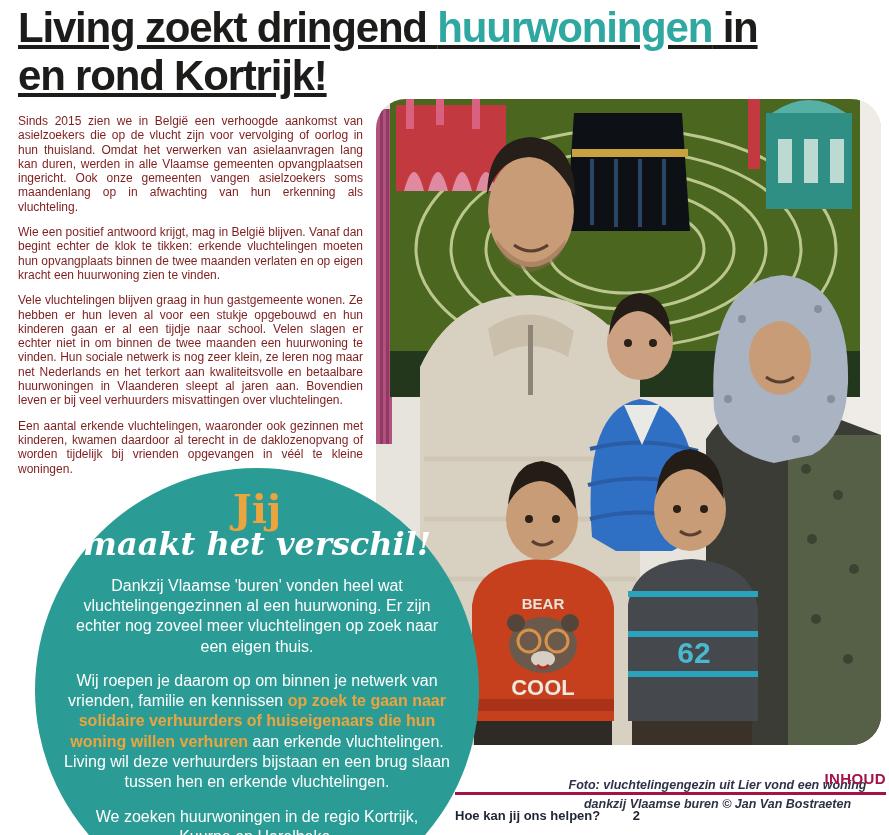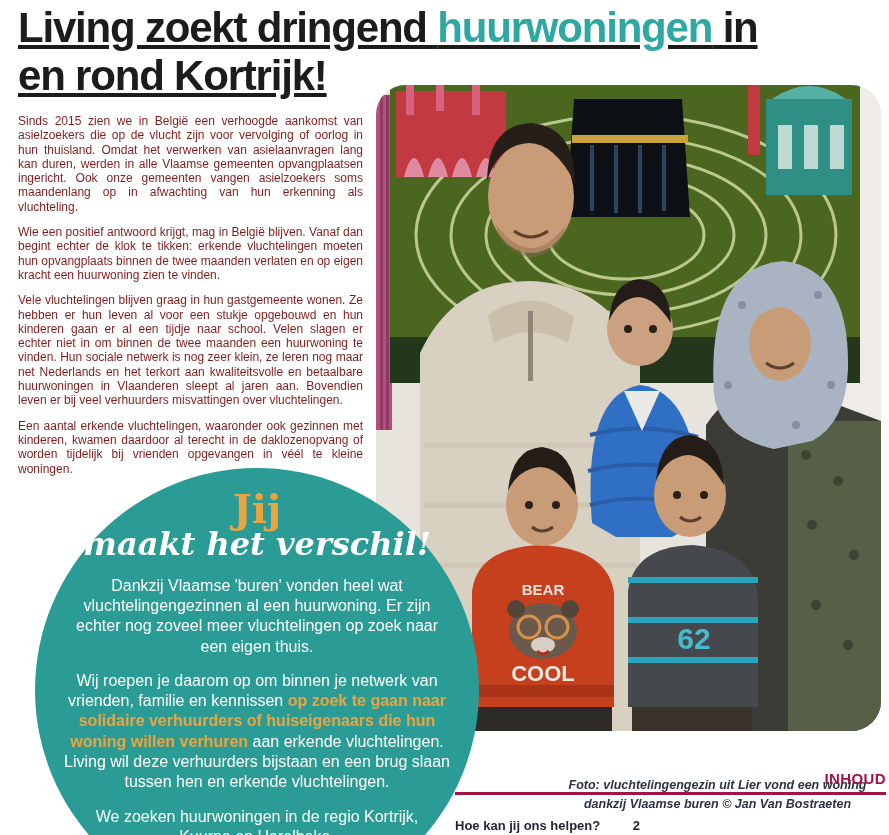--- a/index.html
+++ b/index.html
@@ -15,21 +15,21 @@
   }
   .headline .accent{color:#2fa8a2;}
   
   .body-col{
     position:absolute;left:18px;top:114px;width:345px;
     font-size:12px;line-height:14.3px;color:#7f1d1d;text-align:justify;
   }
   .body-col p{margin:0 0 11px 0;}
   
   .photo{
-    position:absolute;left:376px;top:85px;width:505px;height:646px;
+    position:absolute;left:376px;top:99px;width:505px;height:646px;
     border-radius:30px;overflow:hidden;background:#e9e5e0;
   }
   .photo svg{display:block;}
   
   .circle{
     position:absolute;left:35px;top:468px;width:444px;height:444px;
     border-radius:50%;background:#2b9c95;color:#ffffff;text-align:center;
   }
   .circle-inner{
     box-sizing:border-box;height:100%;padding-top:20px;
@@ -51,21 +51,21 @@
   
   .caption{
     position:absolute;left:545px;top:776px;width:345px;text-align:center;
     font-style:italic;font-weight:700;font-size:12.5px;line-height:1.55;color:#2c3347;
   }
   
   .toc{position:absolute;left:455px;top:770px;width:431px;}
   .toc-title{text-align:right;color:#a31346;font-weight:700;font-size:15px;letter-spacing:.4px;}
   .toc-rule{height:3px;background:#a31346;margin-top:5px;border:none;}
   .toc-rows{
-    margin-top:23px;display:grid;grid-template-columns:185px 1fr;
+    margin-top:13px;display:grid;grid-template-columns:185px 1fr;
     column-gap:22px;row-gap:15px;
   }
   .toc-cell{display:flex;justify-content:space-between;font-weight:700;font-size:13px;color:#1e2433;}
 </style>
 </head>
 <body>
 
 <h1 class="headline" style="margin:0;text-decoration:underline;">
   <div><span>Living zoekt dringend </span><span class="accent">huurwoningen</span><span> in</span></div>
   <div>en rond Kortrijk!</div>

